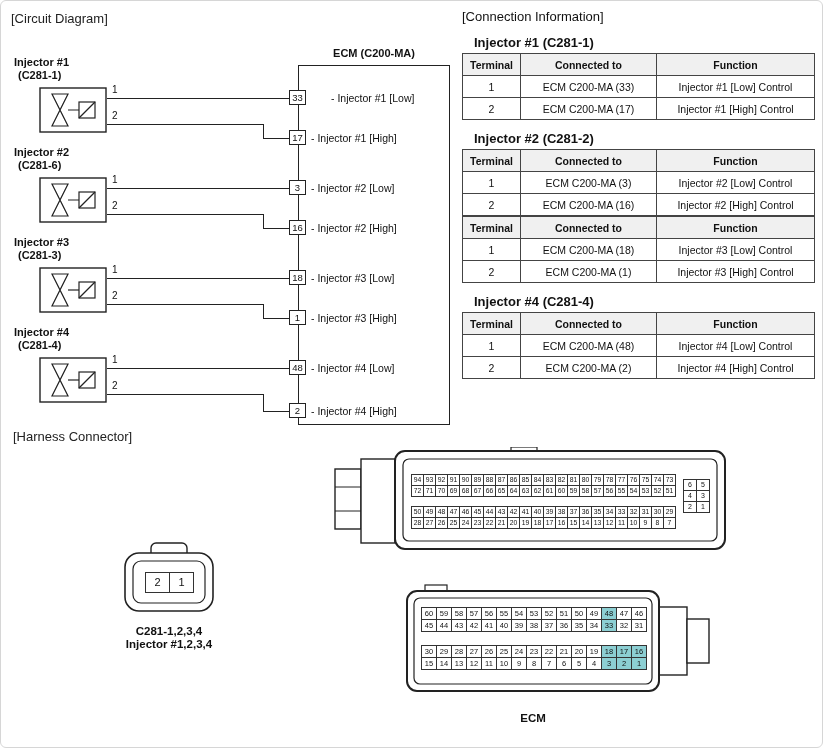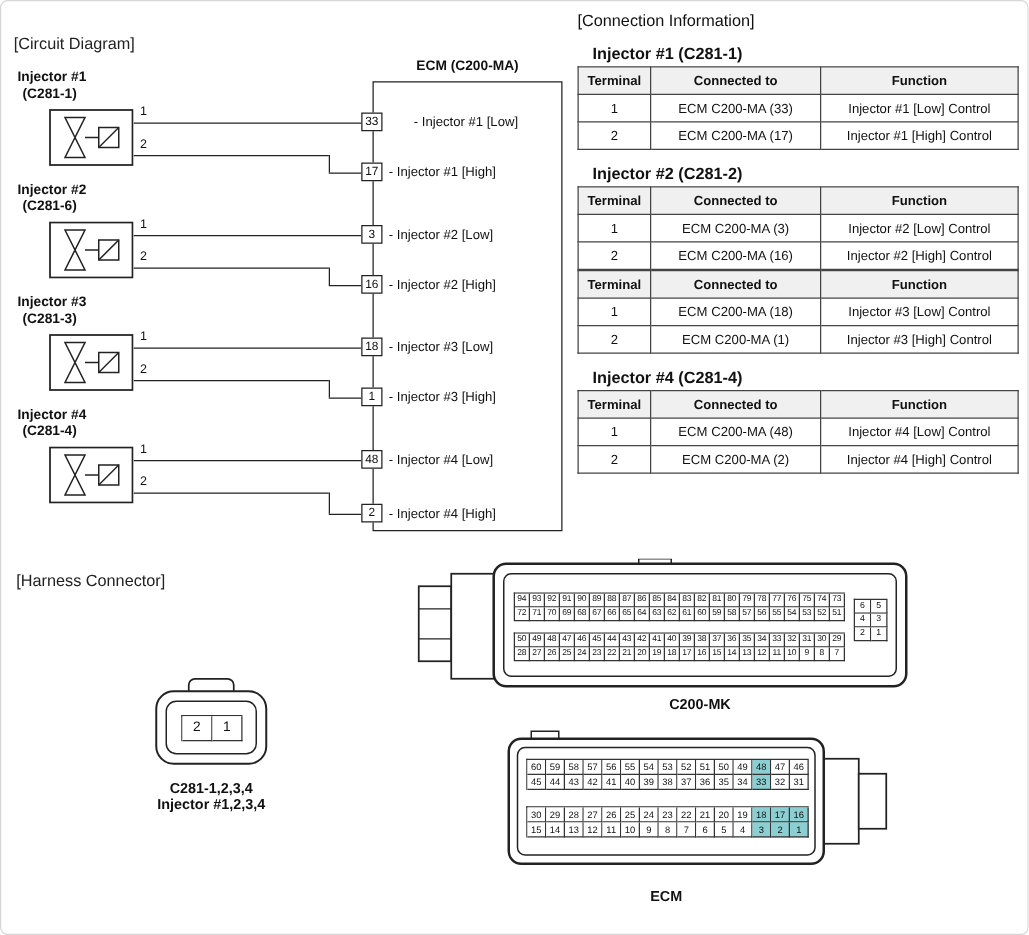--- a/index.html
+++ b/index.html
@@ -45,21 +45,21 @@
   .grid-ma      { grid-template-columns:repeat(15,15px); grid-auto-rows:12px; font-size:7.5px; line-height:11px; }
   .grid-c281    { grid-template-columns:repeat(2,24px);  grid-auto-rows:20px; font-size:11px; line-height:19px; }
   .conn-label { position:absolute; text-align:center; font-size:11.5px; font-weight:bold; }
   .drawing { position:absolute; }
 </style>
 </head>
 <body>
 
 <div class="page">
 
-  <div class="section-label" style="left:10px; top:26px;">[Circuit Diagram]</div>
+  <div class="section-label" style="left:10px; top:10px;">[Circuit Diagram]</div>
 
   <div class="ecm-title">ECM (C200-MA)</div>
   <div class="ecm-box"></div>
 
   <div class="inj-name" style="top:55px;">Injector #1</div>
   <div class="inj-conn" style="top:68px;">(C281-1)</div>
   <svg class="inj-sym" style="top:86px;" width="68" height="46">
     <rect x="1" y="1" width="66" height="44" fill="#fff" stroke="#222" stroke-width="1.4"></rect>
     <path d="M13 7 L29 7 L13 39 L29 39 Z" fill="none" stroke="#222" stroke-width="1.2"></path>
     <rect x="40" y="15" width="16" height="16" fill="none" stroke="#222" stroke-width="1.2"></rect>
@@ -226,21 +226,21 @@
         <tr>
           <td>2</td>
           <td>ECM C200-MA (2)</td>
           <td>Injector #4 [High] Control</td>
         </tr>
       </tbody>
         </table>
     </div>
   </div>
 
-  <div class="section-label" style="left:12px; top:456px;">[Harness Connector]</div>
+  <div class="section-label" style="left:12px; top:428px;">[Harness Connector]</div>
 
   <svg class="drawing" style="left:120px; top:538px;" width="96" height="80">
     <rect x="30" y="4" width="36" height="16" rx="5" fill="#fff" stroke="#222" stroke-width="1.4"></rect>
     <rect x="4" y="14" width="88" height="58" rx="14" fill="#fff" stroke="#222" stroke-width="1.6"></rect>
     <rect x="12" y="22" width="72" height="42" rx="8" fill="#fff" stroke="#222" stroke-width="1.2"></rect>
   </svg>
   <div class="pin-grid grid-c281" style="left:144px; top:571px;">
       <span class="cell">2</span>
       <span class="cell">1</span>
     </div>
@@ -349,21 +349,20 @@
       <span class="cell">7</span>
     </div>
   <div class="pin-grid grid-mk-side" style="left:682px; top:478px;">
       <span class="cell">6</span>
       <span class="cell">5</span>
       <span class="cell">4</span>
       <span class="cell">3</span>
       <span class="cell">2</span>
       <span class="cell">1</span>
     </div>
-  <div class="conn-label" style="left:394px; top:557px; width:330px;">C200-MK</div>
 
   <svg class="drawing" style="left:398px; top:582px;" width="315" height="112">
     <rect x="26" y="2" width="22" height="8" fill="#fff" stroke="#222" stroke-width="1.2"></rect>
     <rect x="260" y="24" width="28" height="68" fill="#fff" stroke="#222" stroke-width="1.4"></rect>
     <rect x="288" y="36" width="22" height="44" fill="#fff" stroke="#222" stroke-width="1.4"></rect>
     <rect x="8" y="8" width="252" height="100" rx="10" fill="#fff" stroke="#222" stroke-width="2"></rect>
     <rect x="15" y="15" width="238" height="86" rx="6" fill="#fff" stroke="#222" stroke-width="1.2"></rect>
   </svg>
   <div class="pin-grid grid-ma" style="left:420px; top:606px;">
       <span class="cell">60</span>

